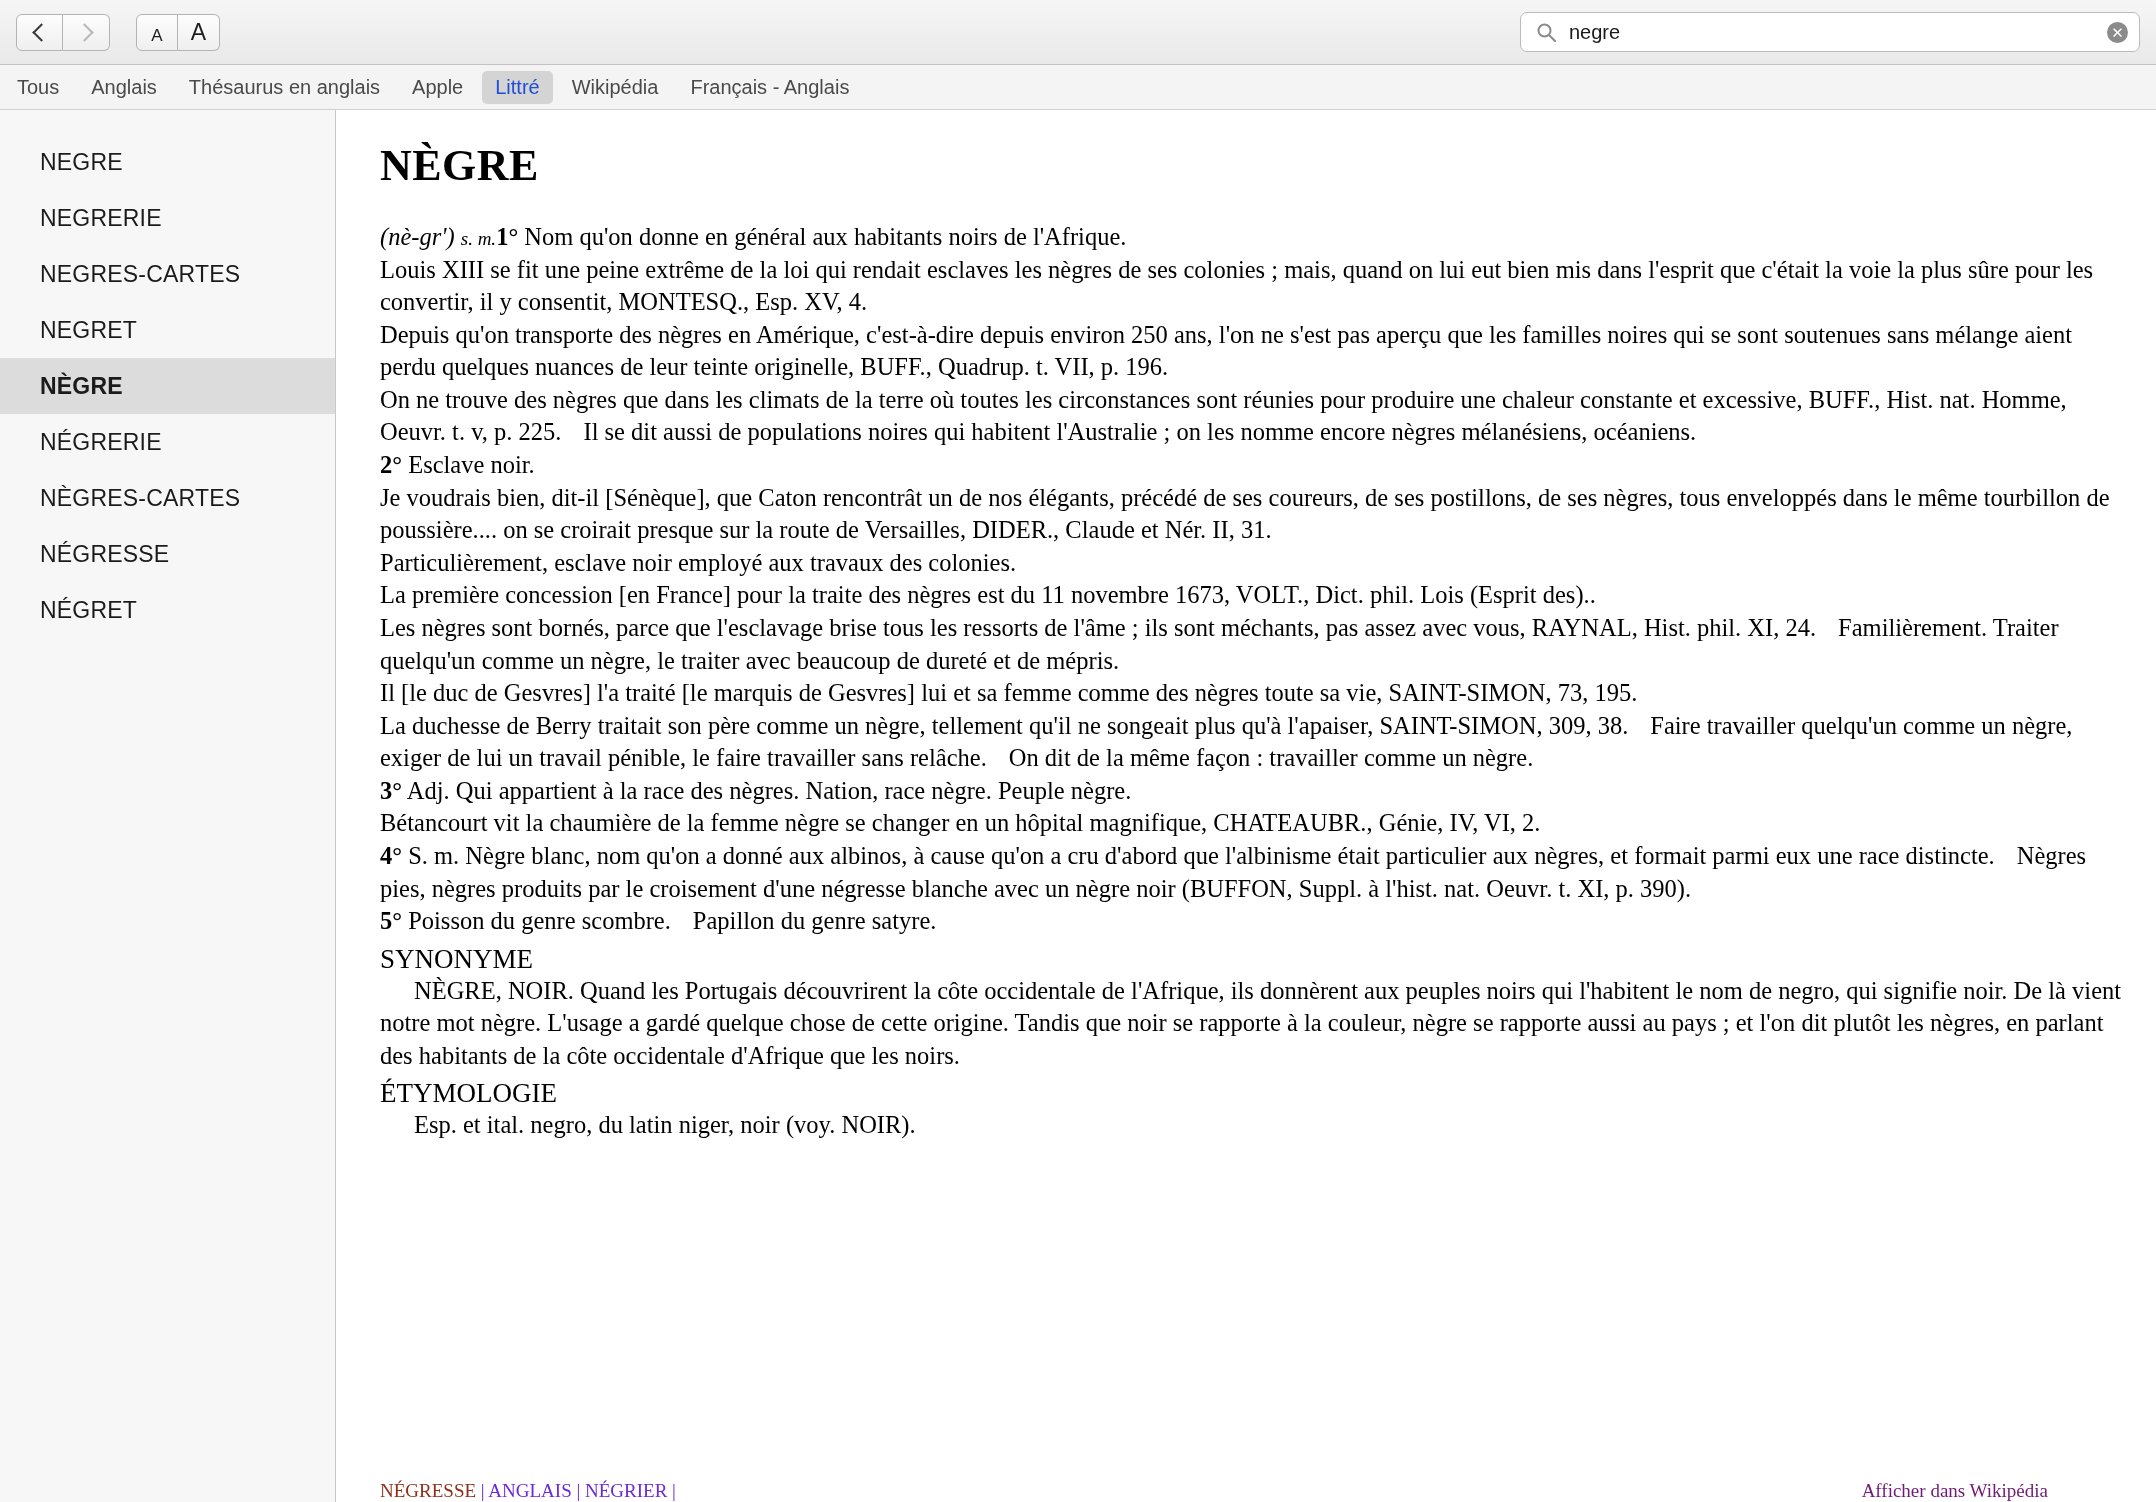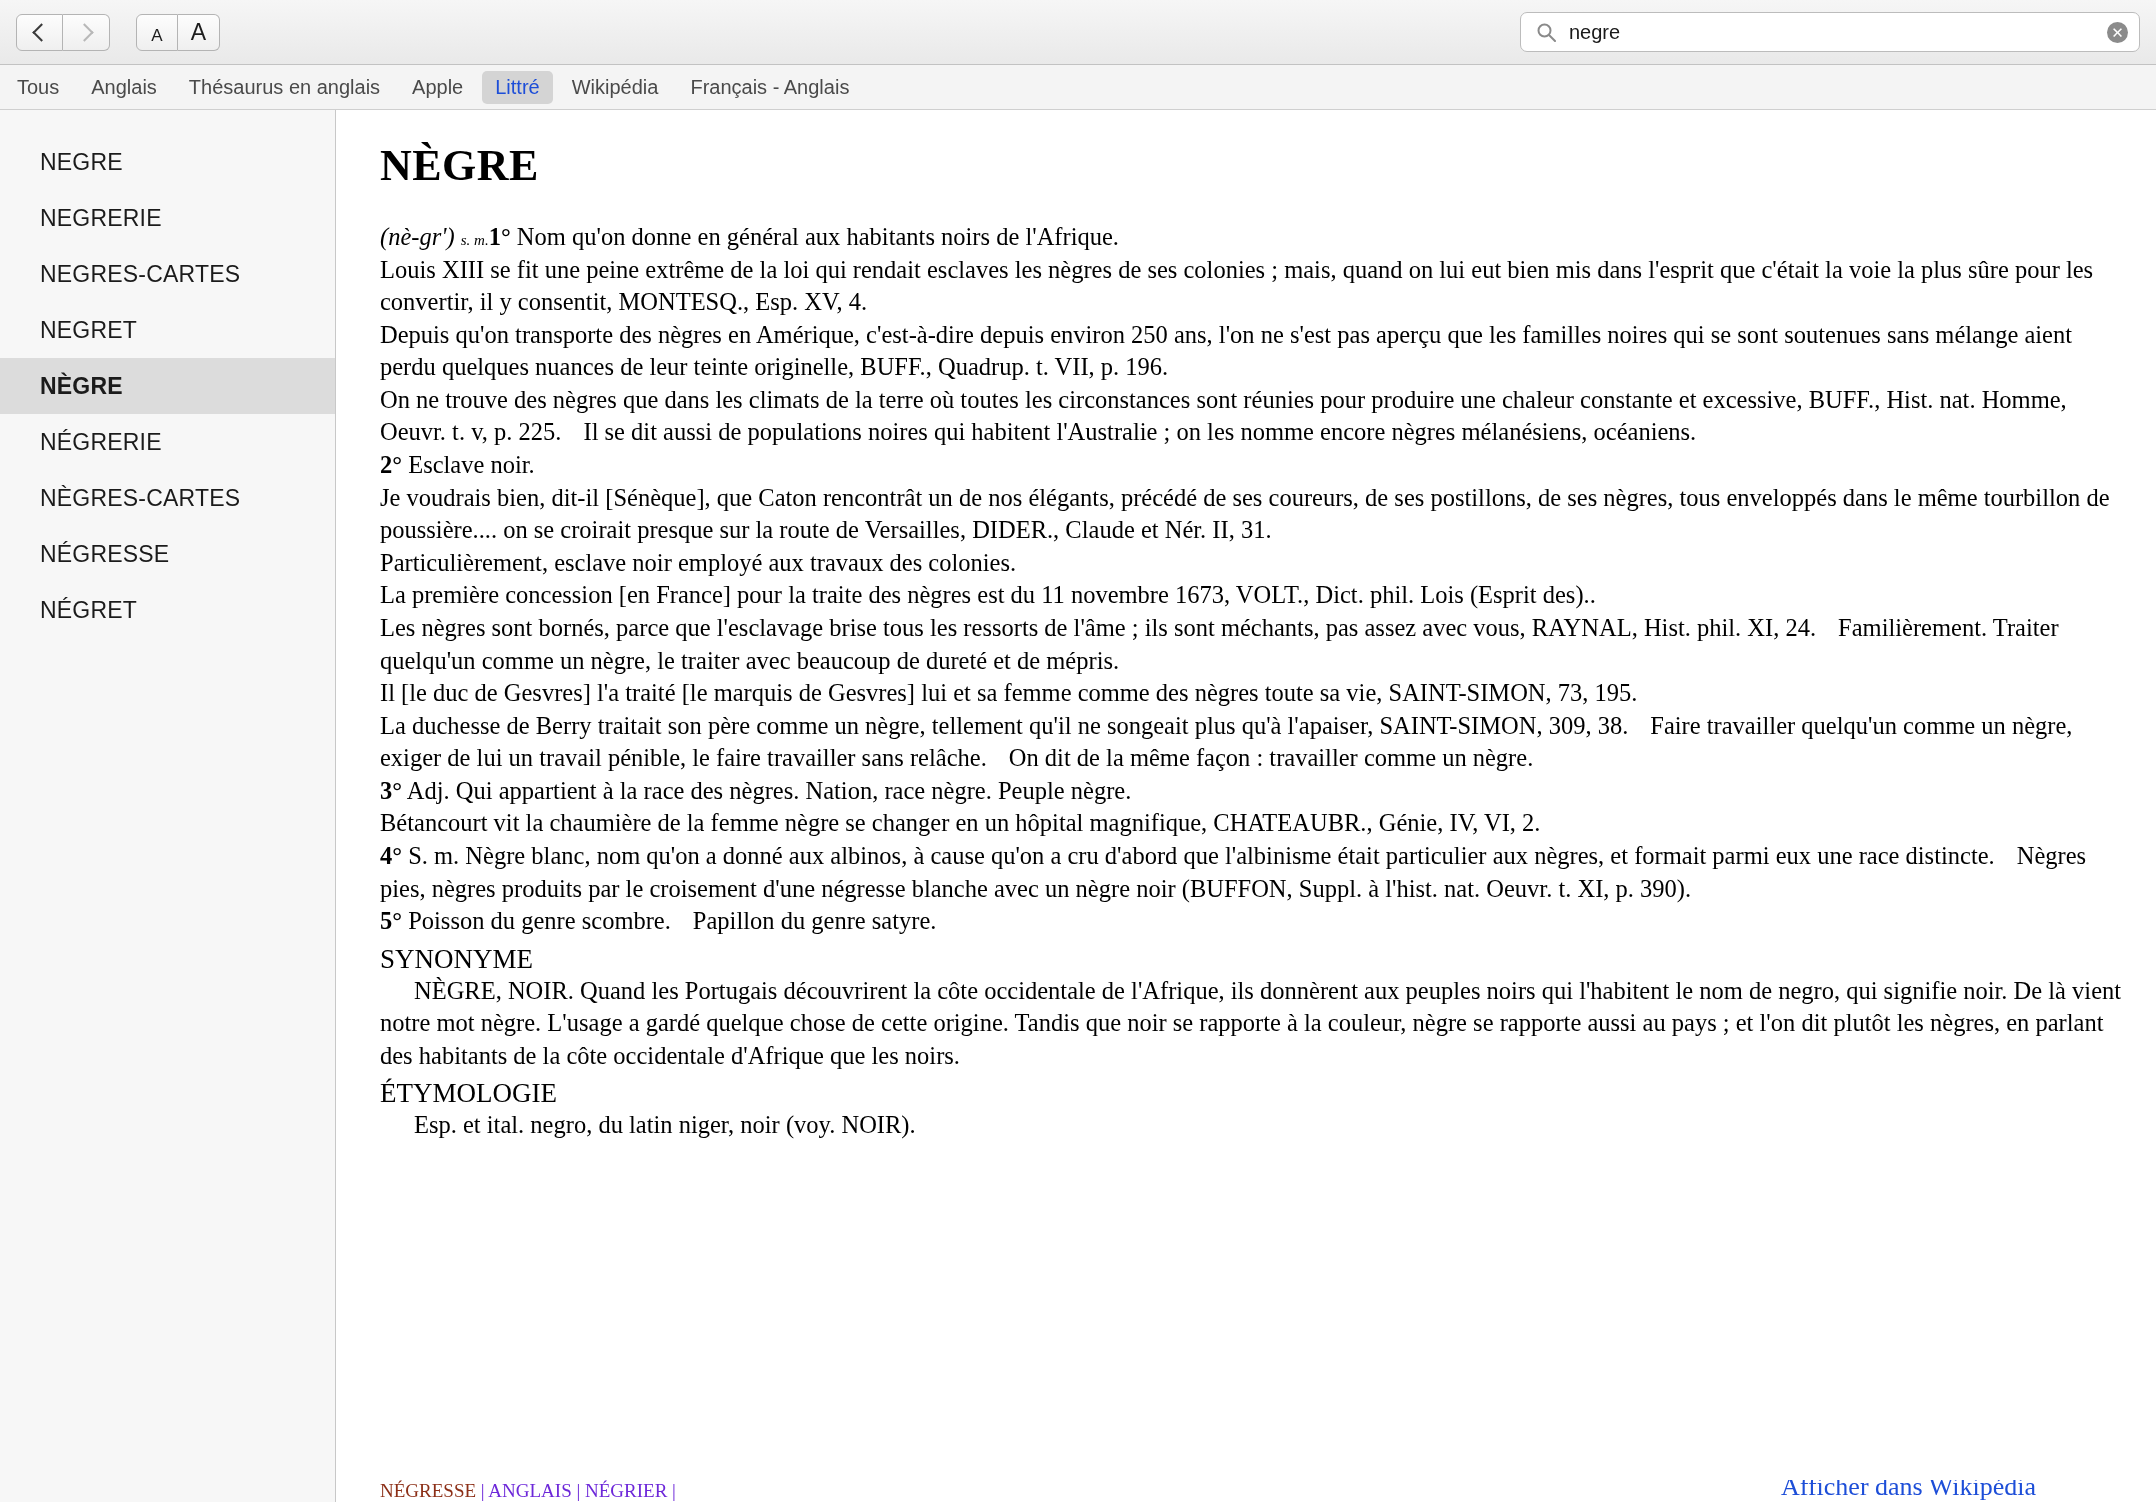--- a/index.html
+++ b/index.html
@@ -188,21 +188,21 @@
     letter-spacing: 0.5px;
     margin: 0 0 30px 0;
   }
   .para {
     font-size: 24.5px;
     line-height: 1.33;
     margin: 0;
     text-align: left;
   }
   .pron { font-style: italic; }
-  .gram { font-style: italic; font-size: 15px; }
+  .gram { font-style: italic; font-size: 19px; }
   .num  { font-weight: bold; }
   .sec-head {
     font-size: 27px;
     margin-top: 6px;
   }
   .sec-body {
     font-size: 24.5px;
     line-height: 1.33;
     text-indent: 34px;
   }
@@ -221,24 +221,24 @@
     left: 44px;
     bottom: 0;
     font-size: 19px;
     color: #8c2f17;
     font-family: "Liberation Serif", serif;
     white-space: nowrap;
   }
   .footer-left .blk { color: #6d28d9; }
   .footer-right {
     position: absolute;
-    right: 120px;
+    right: 108px;
     bottom: 0;
-    font-size: 26px;
-    color: #1d4ed8;
+    font-size: 19px;
+    color: #701a75;
     font-family: "Liberation Serif", serif;
     white-space: nowrap;
   }
 </style>
 </head>
 <body>
 
 <div class="toolbar">
   <div class="nav-group">
     <div class="nav-btn left">

